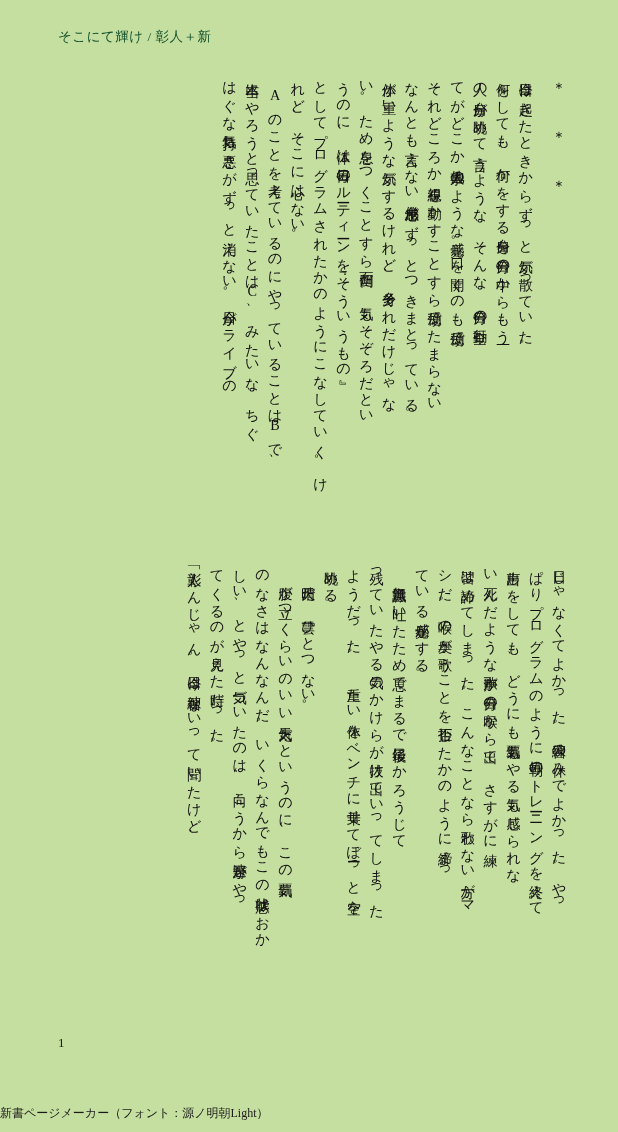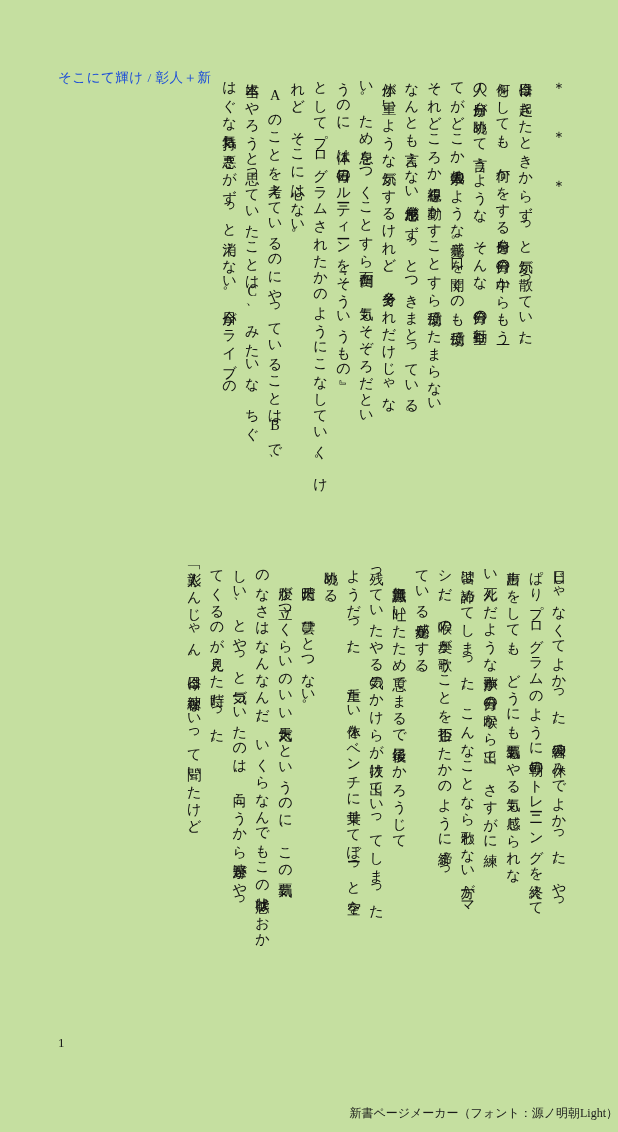--- a/index.html
+++ b/index.html
@@ -18,24 +18,23 @@
     width: 618px;
     height: 1132px;
     background: #c5dfa0;
     box-sizing: border-box;
   }
   .header {
     position: absolute;
     top: 28px;
     left: 58px;
     font-size: 13.5px;
-    color: #1d4ed8;
+    color: #14532d;
     letter-spacing: 0.5px;
     white-space: nowrap;
-    margin-top: 41px;
   }
   .vtext-area {
     position: absolute;
     top: 72px;
     right: 52px;
     left: 52px;
     height: 960px;
     display: flex;
     flex-direction: row-reverse;
     align-items: flex-start;
@@ -77,21 +76,21 @@
     left: 58px;
     top: 1035px;
     font-size: 13px;
     color: #1a1a1a;
   }
   .footer {
     position: absolute;
     bottom: 10px;
     left: 0;
     width: 100%;
-    text-align: right;
+    text-align: left;
     font-size: 12px;
     color: #1a1a1a;
     margin-top: 45px;
   }
 </style>
 </head>
 <body>
 
 <div class="page">
 

